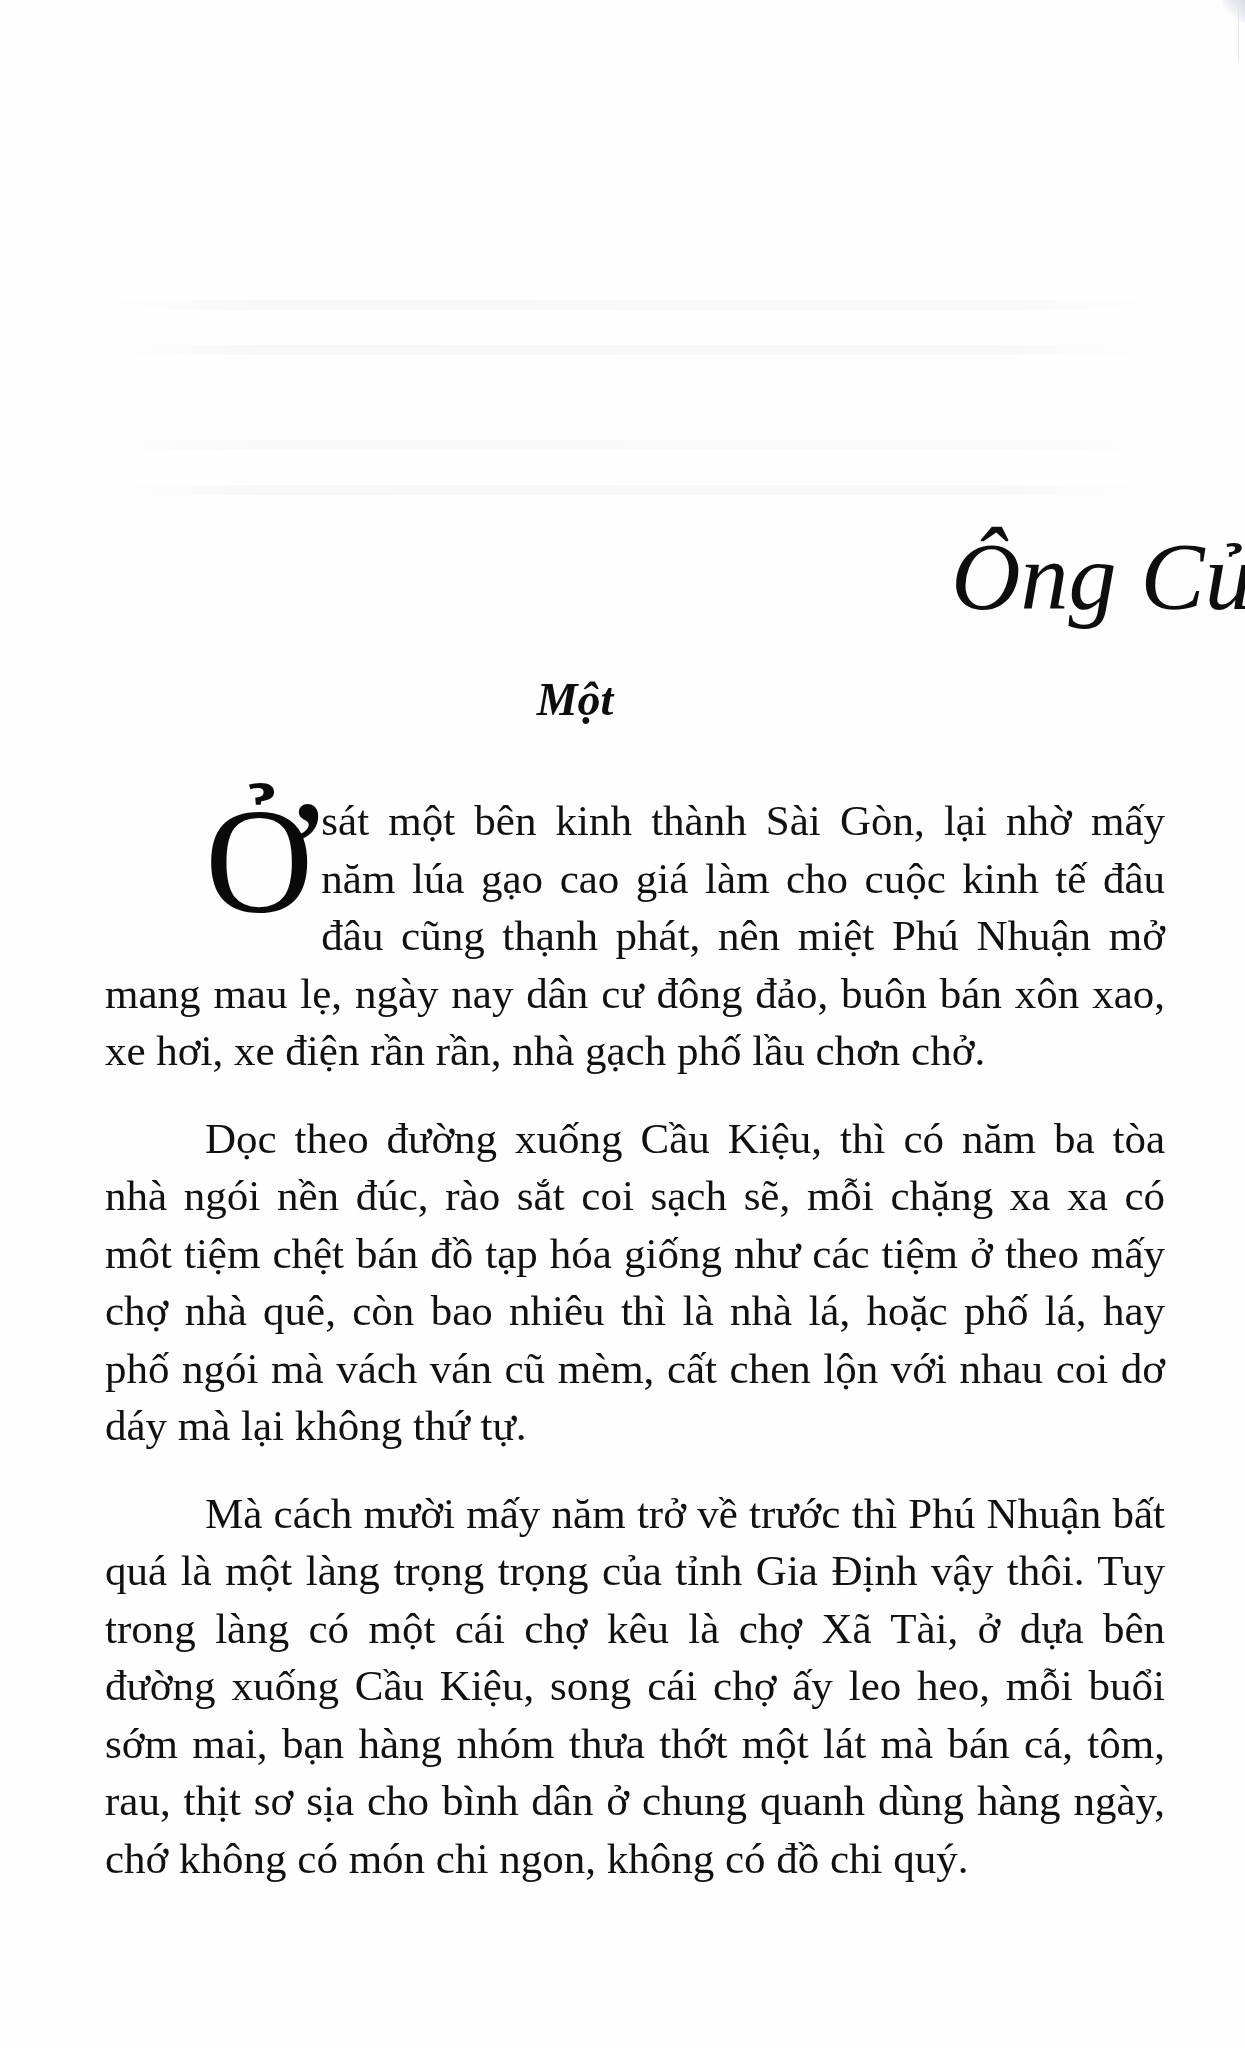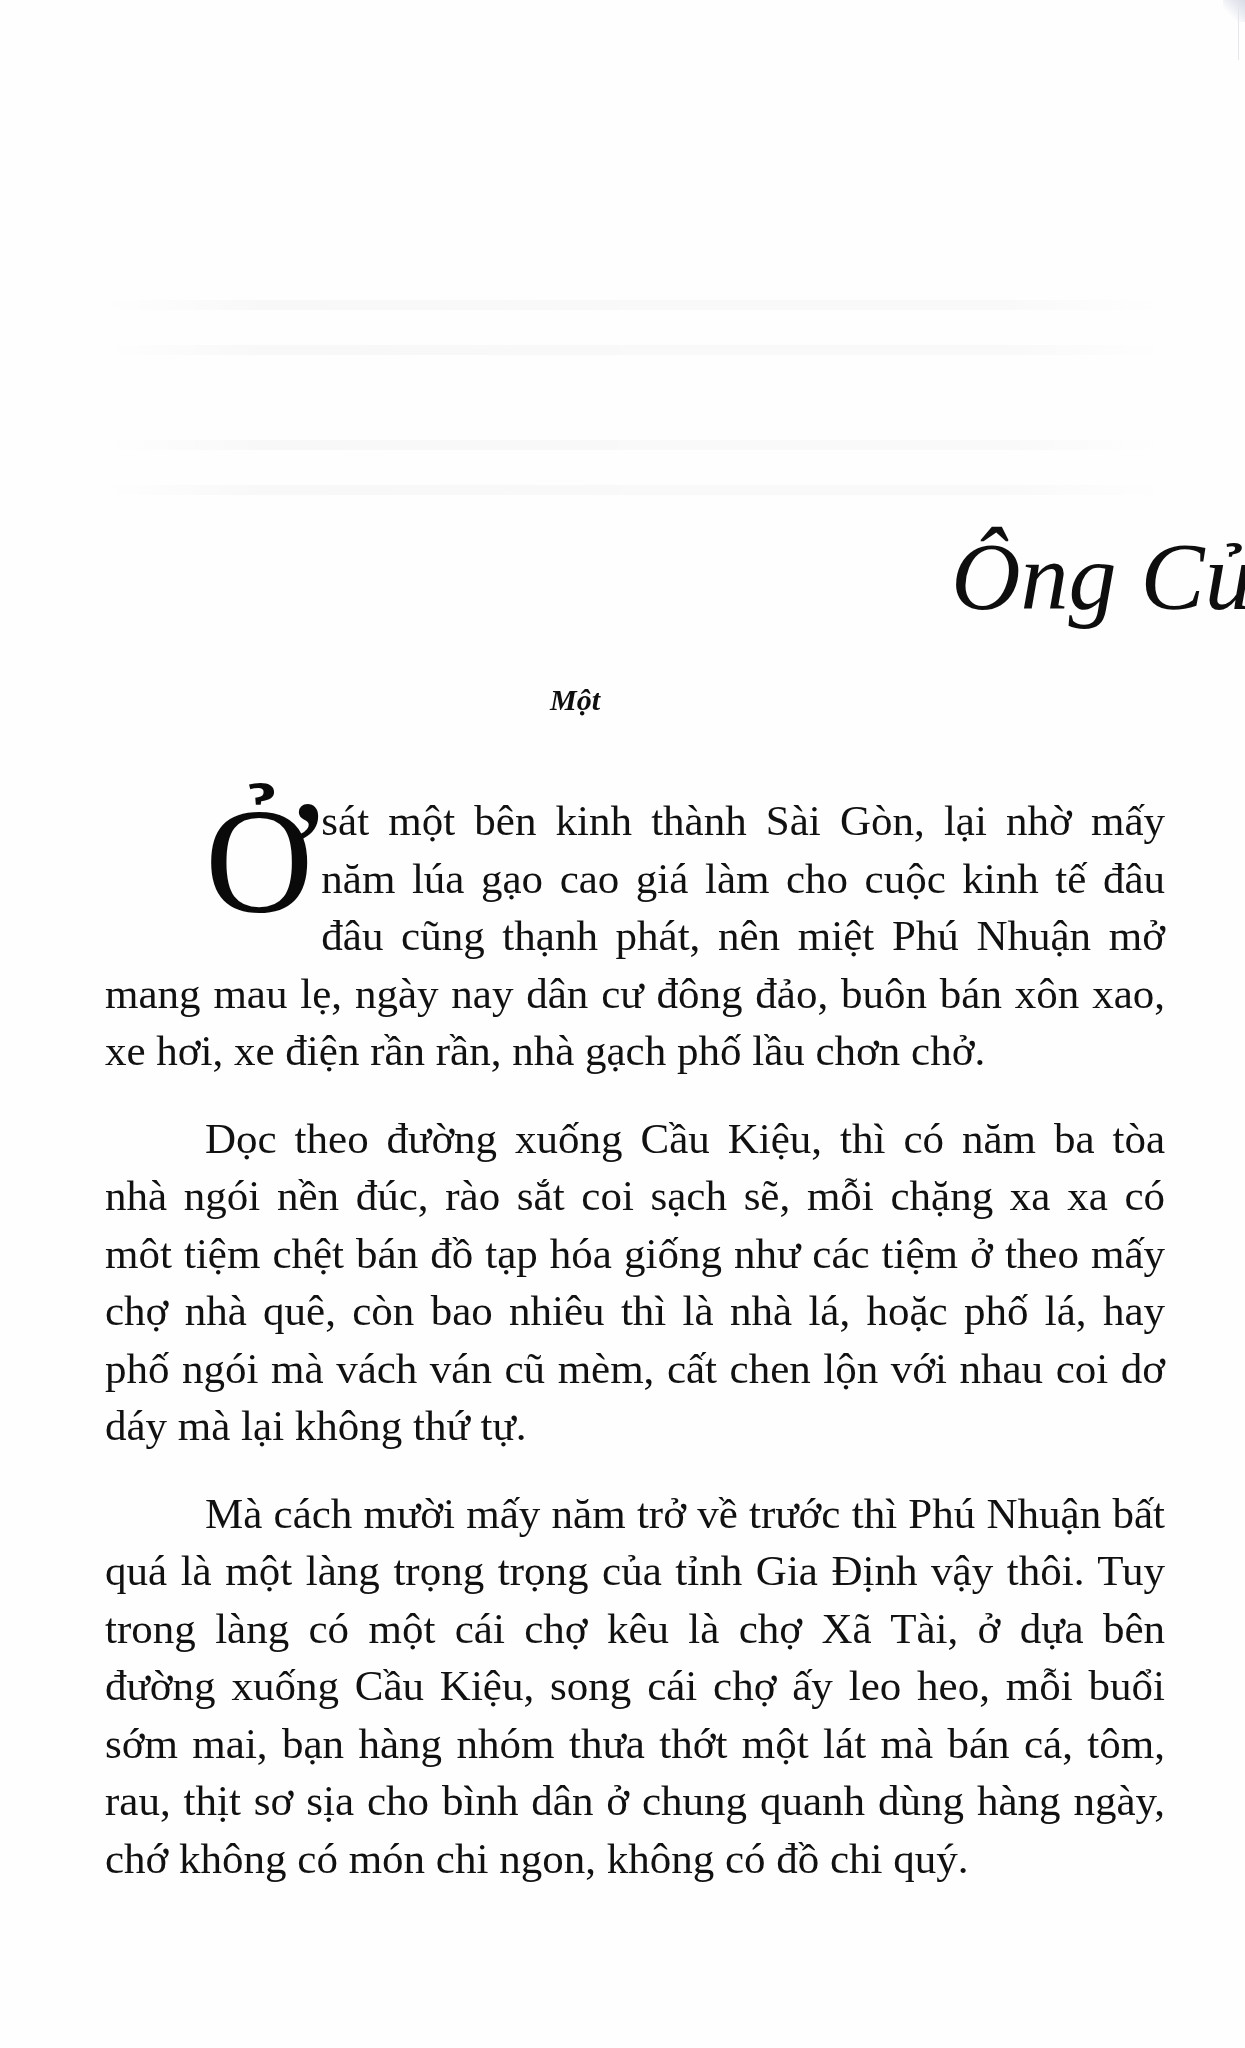--- a/index.html
+++ b/index.html
@@ -61,21 +61,21 @@
     }
     .section-title {
       position: absolute;
       top: 672px;
       left: 0;
       width: 1150px;
       text-align: center;
       font-family: "Liberation Serif", "DejaVu Serif", serif;
       font-style: italic;
       font-weight: bold;
-      font-size: 30px;
+      font-size: 46px;
       line-height: 56px;
       color: #0e0e0e;
       margin: 0;
     }
 
     .body-text {
       position: absolute;
       left: 105px;
       top: 792px;
       width: 1060px;

